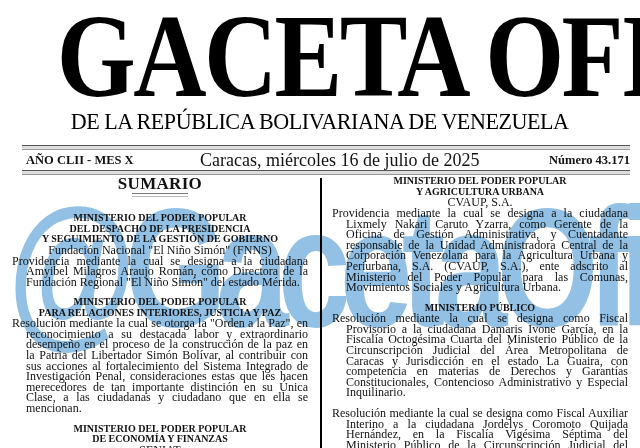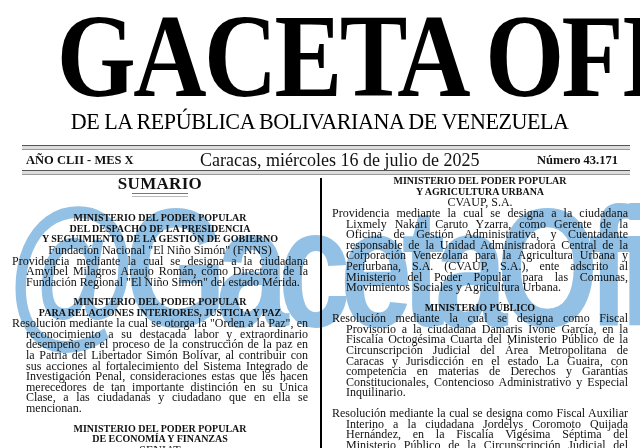--- a/index.html
+++ b/index.html
@@ -28,21 +28,21 @@
       border-top: 1px solid #555; border-bottom: 1px solid #999;
       background: #ddd;
     }
     .datebar {
       position: absolute; left: 22px; top: 151px; width: 608px; height: 32px;
       font-family: "Liberation Serif", serif; font-weight: bold; font-size: 12.5px;
       line-height: 18px; color: #111;
     }
     .datebar .left { position: absolute; left: 4px; }
     .datebar .mid { position: absolute; left: 178px; font-weight: normal; font-size: 18px; }
-    .datebar .right { position: absolute; right: 12px; }
+    .datebar .right { position: absolute; right: 0; }
     .divider {
       position: absolute; left: 320px; top: 178px; width: 2px; height: 270px; background: #000;
     }
     .watermark {
       position: absolute; left: 8px; top: 168px; width: 640px; height: 200px;
       font-family: "Liberation Sans", sans-serif; font-weight: bold;
       font-size: 168px; line-height: 200px; color: #3a8fd0; opacity: 0.55;
       white-space: nowrap; letter-spacing: -14px; transform: scaleX(0.78);
       transform-origin: left top; pointer-events: none; z-index: 0;
     }

